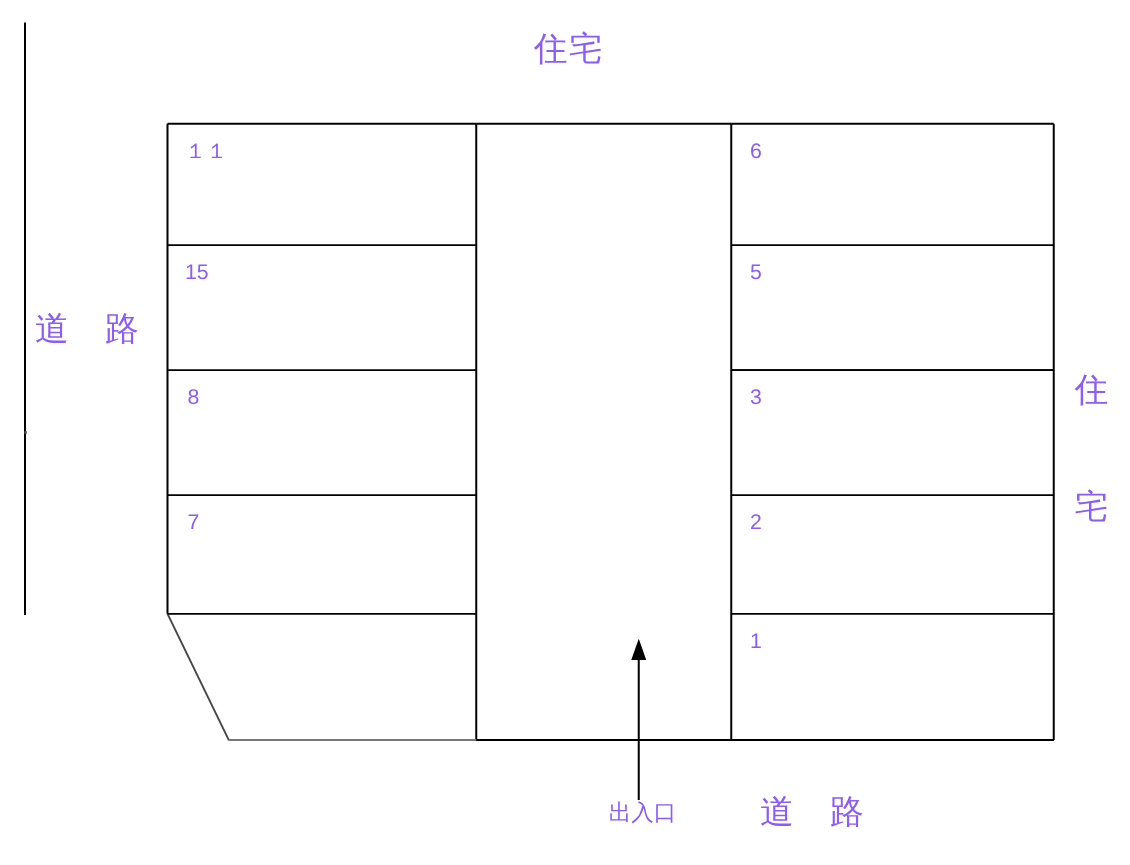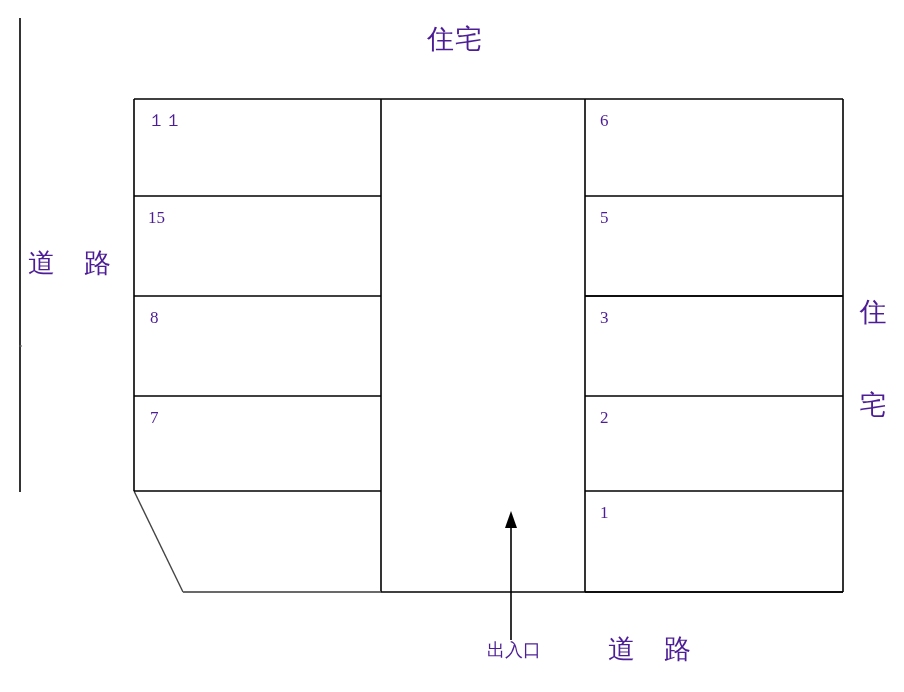--- a/index.html
+++ b/index.html
@@ -22,22 +22,22 @@
     position: absolute;
     left: 0;
     top: 0;
     width: 904px;
     height: 692px;
   }
   .lbl {
     position: absolute;
     white-space: pre;
     line-height: 1;
-    color: #4c1d95;
-    font-family: Liberation Serif, serif;
+    color: #8b5cf6;
+    font-family: Liberation Sans, sans-serif;
   }
   
   .stall-num {
     font-size: 17px;
     letter-spacing: 0px;
   }
   
   .cjk-big {
     font-size: 27px;
     letter-spacing: 1px;

